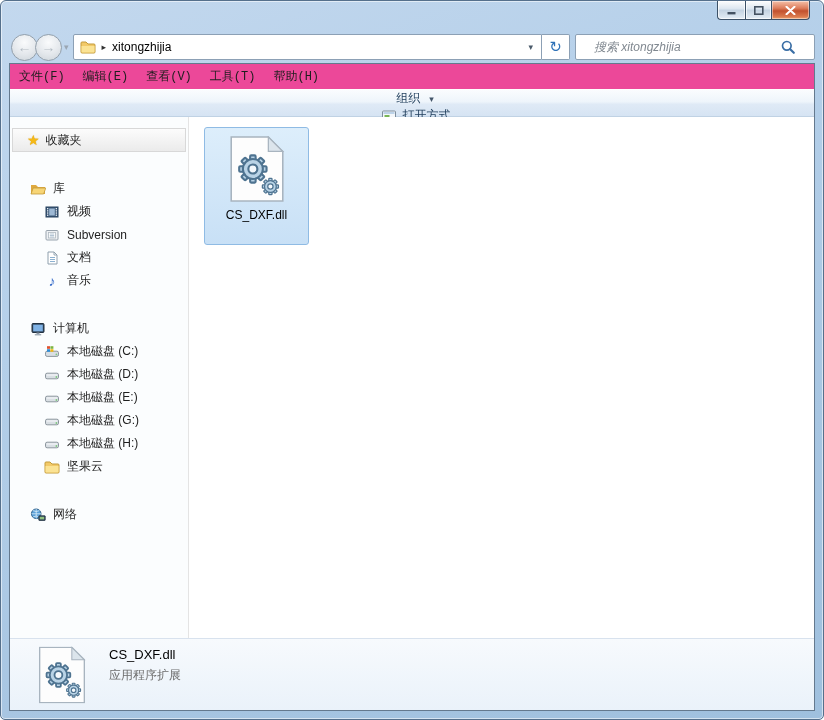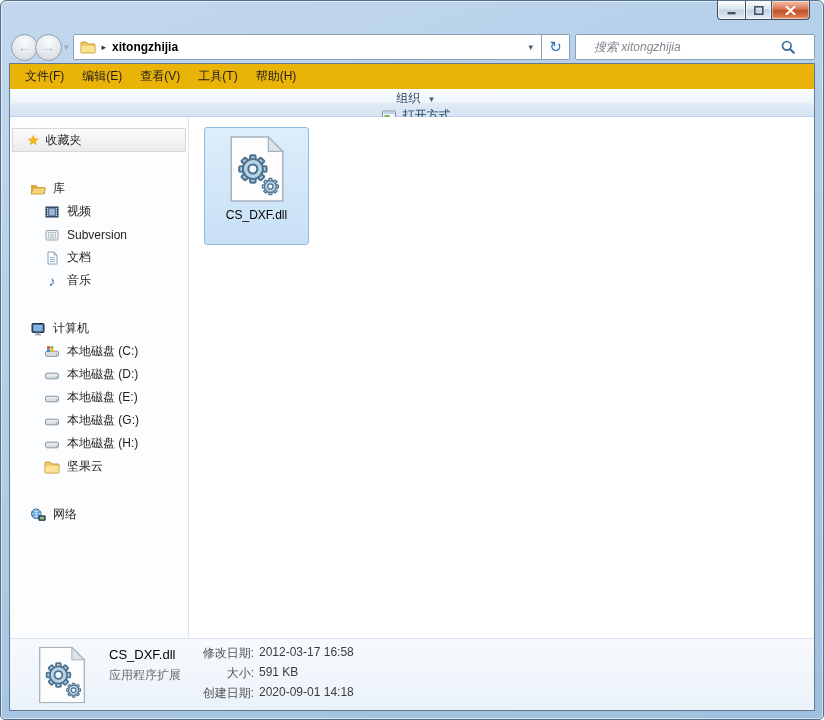--- a/index.html
+++ b/index.html
@@ -52,21 +52,21 @@
     color:#b4bcc4; font-size:14px; font-weight:bold;
   }
   .nav-circle.back { margin-left:2px; }
   .nav-circle.fwd { margin-left:-3px; }
   .nav-chevron { color:#9aa6b2; font-size:9px; margin:0 4px 0 2px; }
   .addr-bar {
     flex:1; height:26px; background:#fff; border:1px solid #8ca0b5;
     border-radius:2px 0 0 2px; display:flex; align-items:center; padding:0 4px 0 6px;
   }
   .addr-bar .crumb-arrow { color:#333; font-size:9px; margin:0 6px; }
-  .addr-bar .crumb-text { color:#000;font-weight:bold; }
+  .addr-bar .crumb-text { color:#000; }
   .addr-bar .addr-drop { margin-left:auto; color:#4a5a6a; font-size:9px; padding:0 4px; }
   .refresh-btn {
     width:28px; height:26px; background:#fff; border:1px solid #8ca0b5; border-left:none;
     border-radius:0 2px 2px 0; display:flex; align-items:center; justify-content:center;
     color:#2f72b8; font-size:15px;
   }
   .search-box {
     width:240px; height:26px; margin-left:5px; background:#fff;
     border:1px solid #8ca0b5; border-radius:2px;
     display:flex; align-items:center; padding:0 18px;
@@ -76,22 +76,22 @@
     color:#333; background:transparent; min-width:0;
   }
   .search-box input::placeholder { color:#808890; font-style:italic; }
 
   
   .client {
     position:absolute; left:8px; right:8px; top:62px; bottom:8px;
     background:#fff; border:1px solid #64798e; overflow:hidden;
   }
   .menubar {
-    height:25px; display:flex; align-items:center; padding-left:6px;
-    background:#eab308; color:#1e1e1e;
+    height:25px; display:flex; align-items:center; padding-left:0;
+    background:#ec4899; color:#1e1e1e;font-family:Liberation Mono, monospace;
   }
   .menubar .menu-item { padding:0 9px; height:100%; display:flex; align-items:center; }
   .toolbar {
     height:28px; display:flex; align-items:center;
     background: linear-gradient(#fafcfe 0%, #eef5fb 45%, #dfeaf6 55%, #d6e4f3 100%);
     border-top:1px solid #fff; border-bottom:1px solid #c0d2e4;
     color:#1e3c5a;
     flex-direction:column;
   }
   .tb-btn { display:flex; align-items:center; gap:5px; padding:0 10px; height:22px; }
@@ -459,24 +459,16 @@
         </div>
       </div>
     </div>
 
     <div class="details">
       <svg class="d-icon" width="50" height="58" viewBox="0 0 56 64">
           <use href="#i-dll"></use>
         </svg>
       <span class="d-name">CS_DXF.dll</span>
       <span class="d-type">应用程序扩展</span>
-      <div class="d-props">
-        <span class="p-label">修改日期:</span>
-        <span class="p-value">2012-03-17 16:58</span>
-        <span class="p-label">大小:</span>
-        <span class="p-value">591 KB</span>
-        <span class="p-label">创建日期:</span>
-        <span class="p-value">2020-09-01 14:18</span>
-      </div>
     </div>
 
   </div>
 </div>
 
 </body></html>

